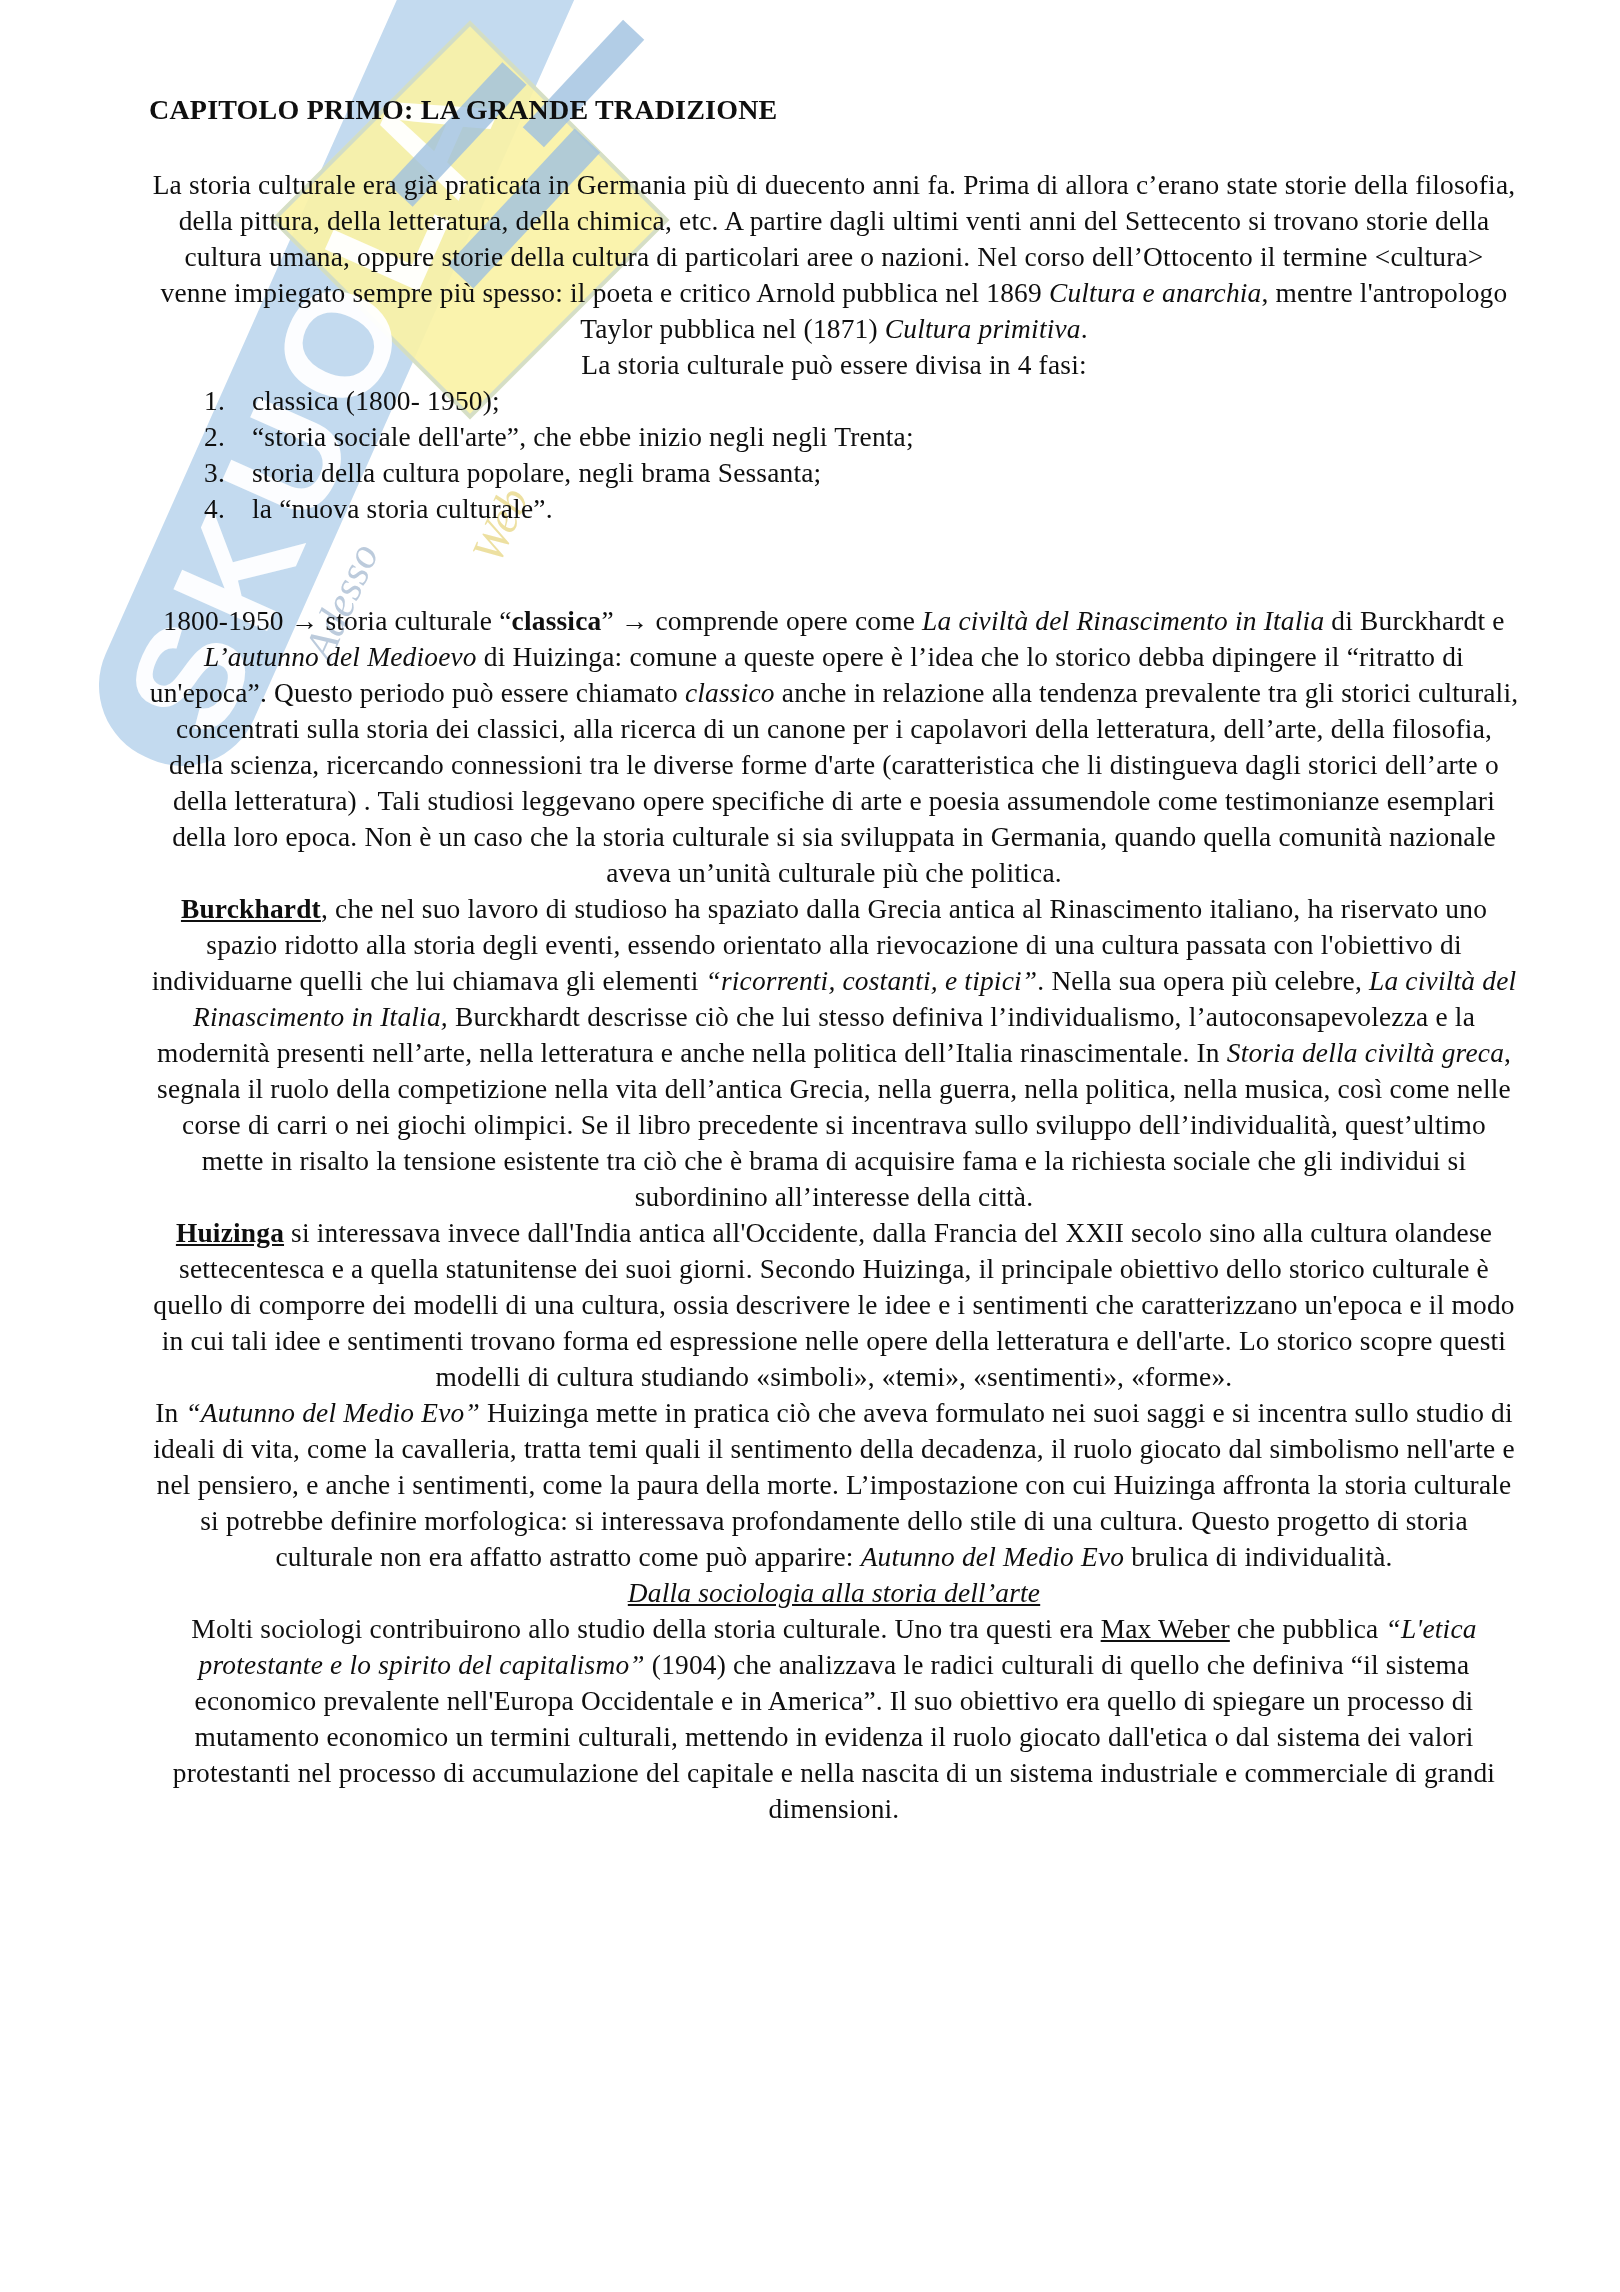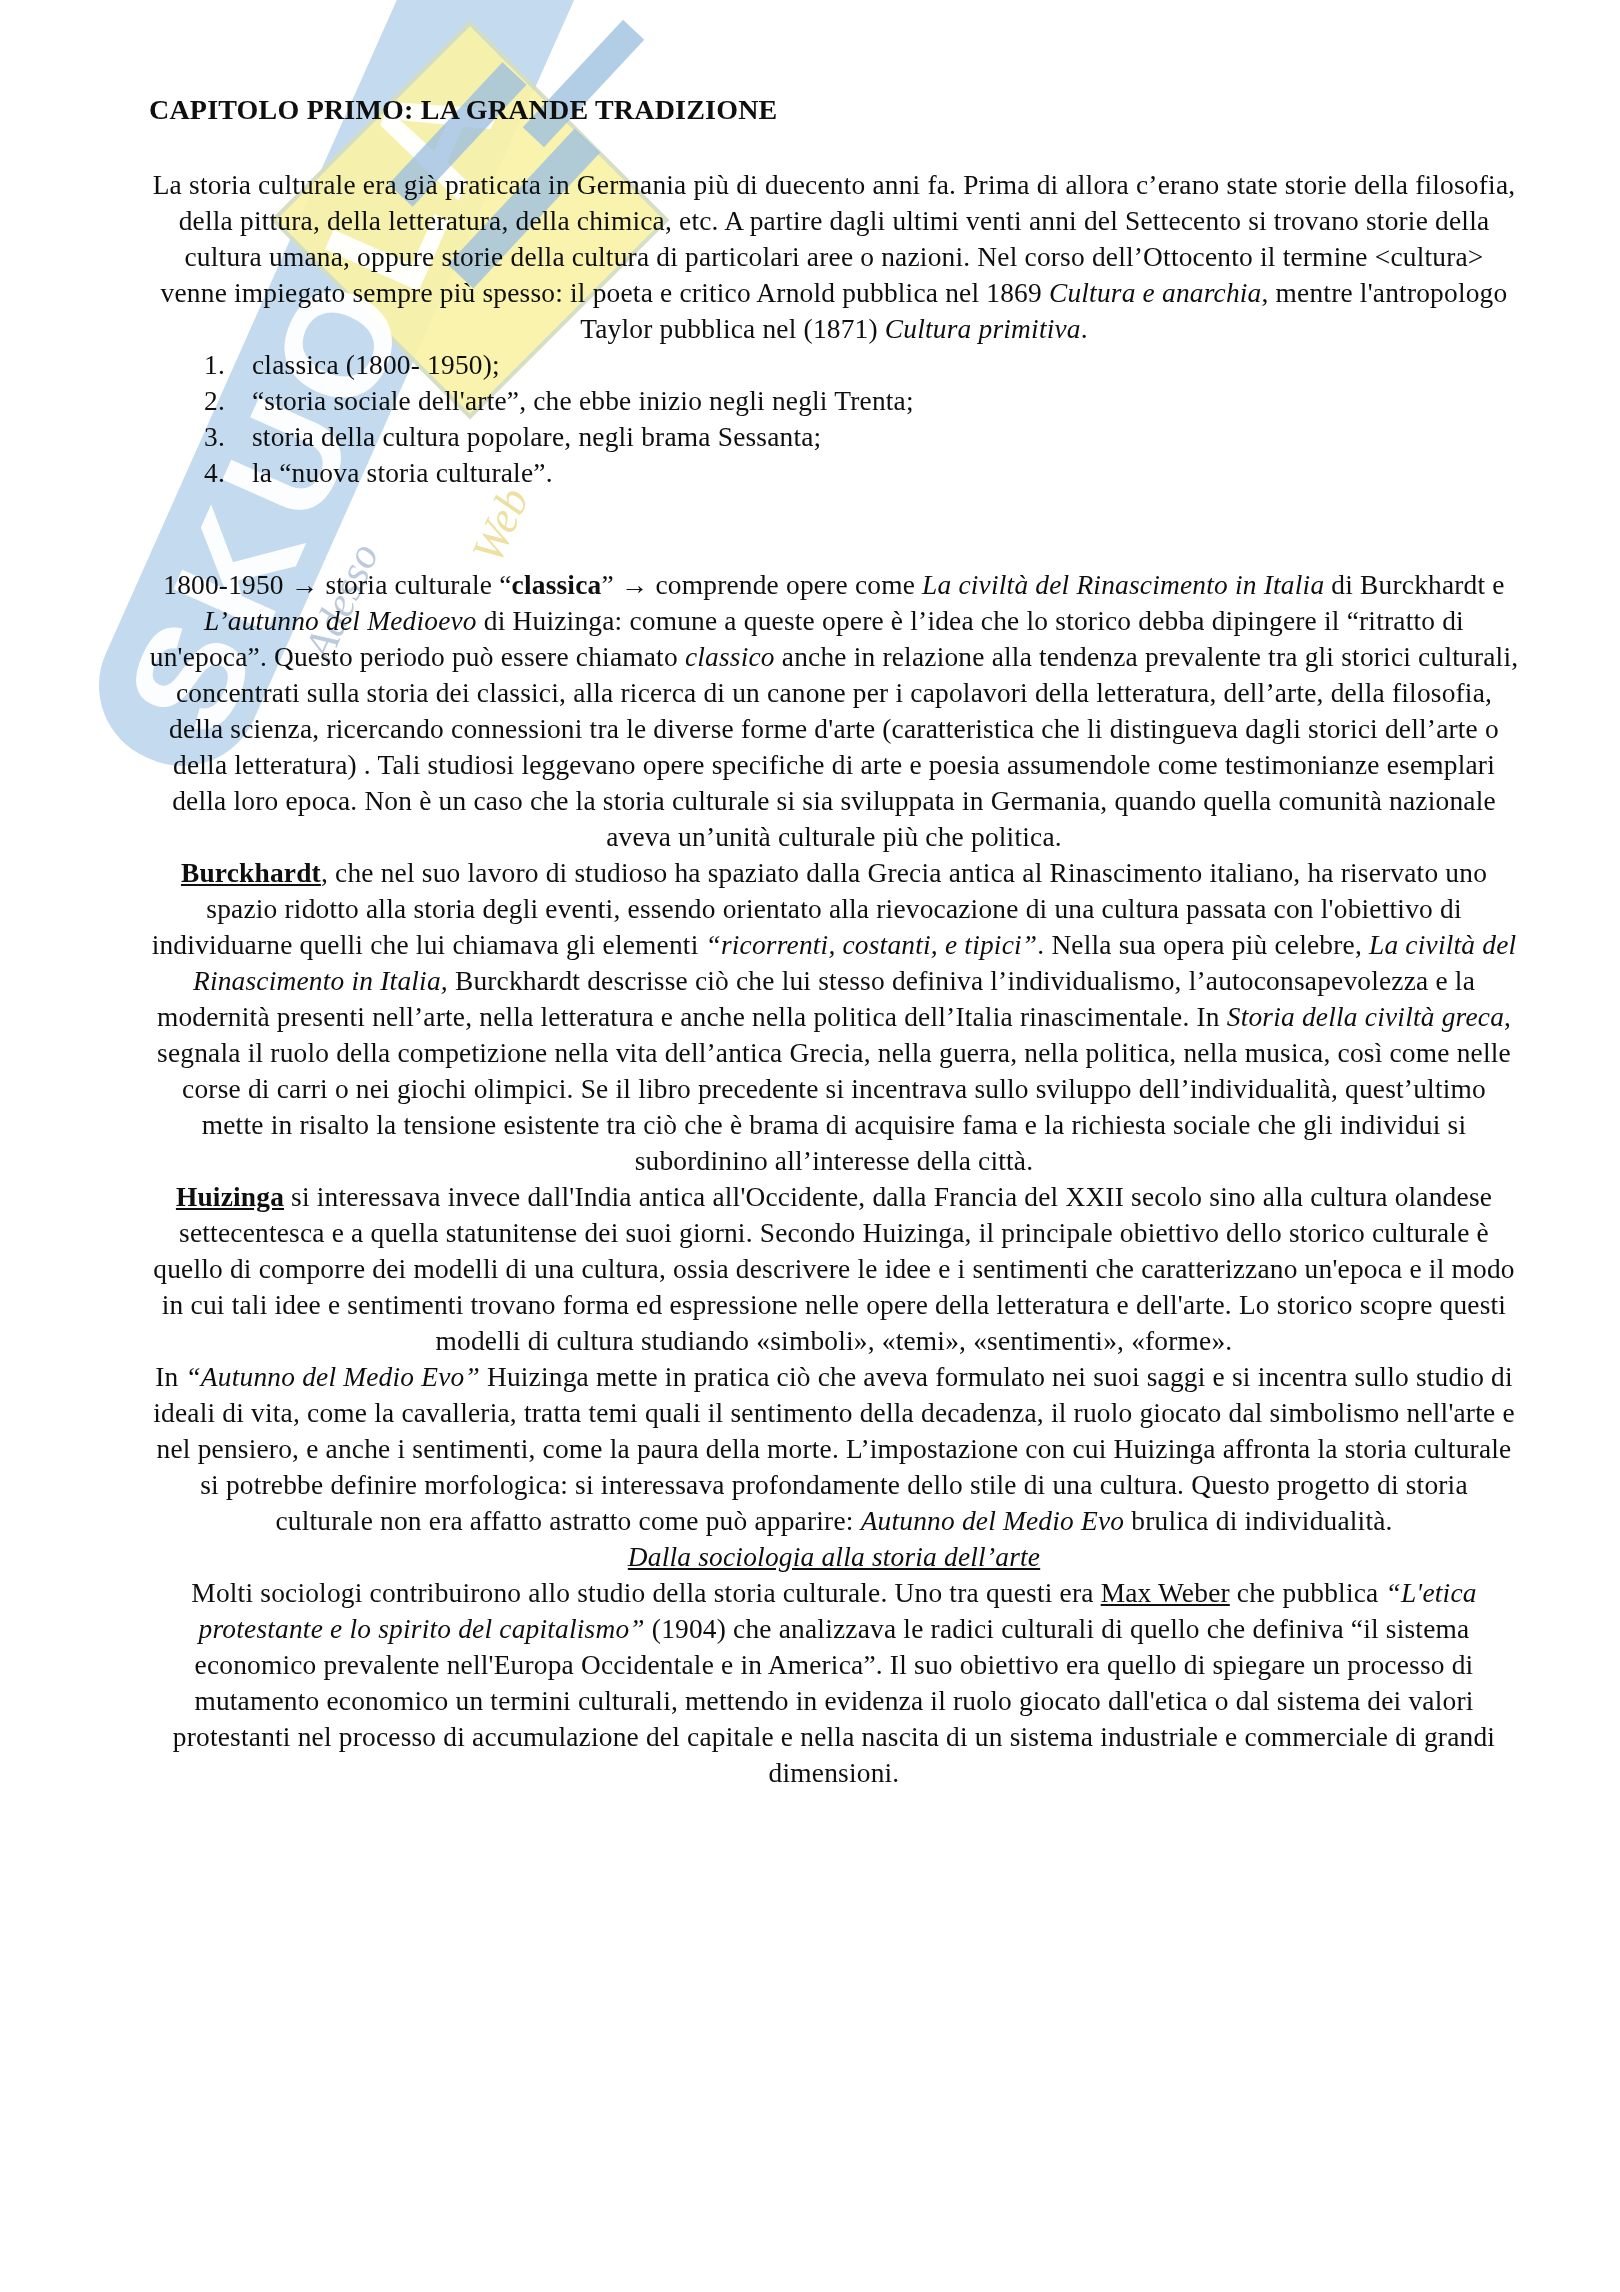--- a/index.html
+++ b/index.html
@@ -85,20 +85,21 @@
     <div class="wm-stripe s1"></div>
     <div class="wm-stripe s2"></div>
     <div class="wm-stripe s3"></div>
     <div class="wm-script primary">Adesso</div>
     <div class="wm-script secondary">Web</div>
   </div>
 
   <div class="content" id="doc-body">
       <p class="doc-title"><span>CAPITOLO PRIMO: LA GRANDE TRADIZIONE</span></p>
       <p class="para"><span>La storia culturale era già praticata in Germania più di duecento anni fa. Prima di allora c’erano state storie della filosofia, della pittura, della letteratura, della chimica, etc. A partire dagli ultimi venti anni del Settecento si trovano storie della cultura umana, oppure storie della cultura di particolari aree o nazioni. Nel corso dell’Ottocento il termine &lt;cultura&gt; venne impiegato sempre più spesso: il poeta e critico Arnold pubblica nel 1869 </span><span class="it">Cultura e anarchia</span><span>, mentre l'antropologo Taylor pubblica nel (1871) </span><span class="it">Cultura primitiva</span><span>.</span></p>
+      <p class="para"><span>La storia culturale può essere divisa in 4 fasi:</span></p>
       <div class="list">
         <div class="list-row">
           <span class="list-num">1.</span>
           <span class="list-text">classica (1800- 1950);</span>
         </div>
         <div class="list-row">
           <span class="list-num">2.</span>
           <span class="list-text">“storia sociale dell'arte”, che ebbe inizio negli negli Trenta;</span>
         </div>
         <div class="list-row">

